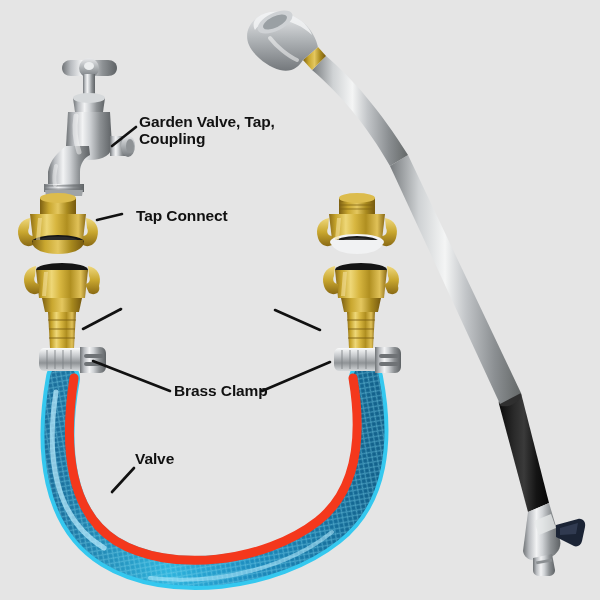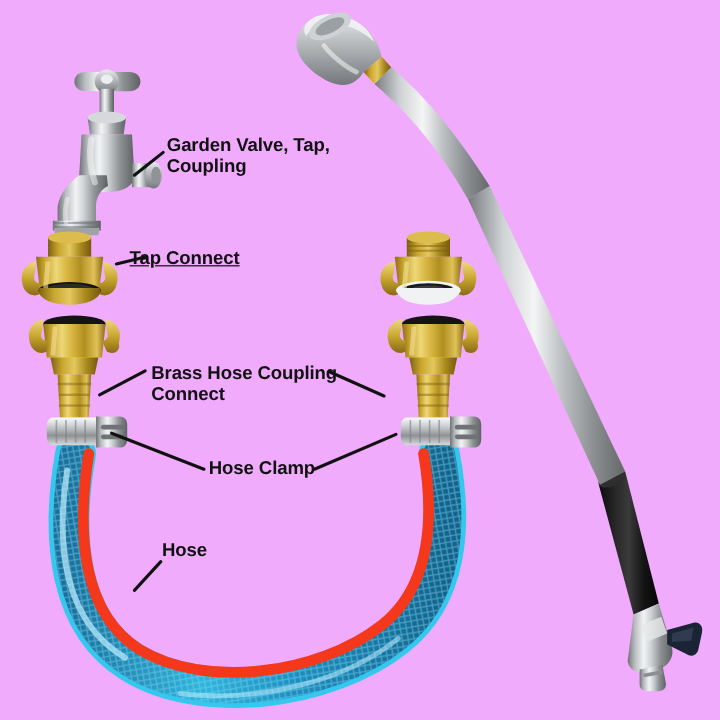--- a/index.html
+++ b/index.html
@@ -1,17 +1,17 @@
 <!DOCTYPE html>
 <html><head>
 <meta charset="utf-8">
 <style>
   html,body{margin:0;padding:0;background:#ffffff;}
   body{width:600px;height:600px;overflow:hidden;font-family:"Liberation Sans",sans-serif;}
-  #stage{position:relative;width:600px;height:600px;background:#f0abfc;}
+  #stage{position:relative;width:600px;height:600px;background:#e5e5e5;}
   svg#art{position:absolute;left:0;top:0;width:600px;height:600px;display:block;}
   .lbl{position:absolute;color:#111111;font-family:"Liberation Sans",sans-serif;
        font-weight:700;font-size:15.5px;line-height:17px;letter-spacing:-0.1px;
        white-space:pre;user-select:none;}
 </style>
 </head>
 <body>
 
 <div id="stage">
 
@@ -255,18 +255,17 @@
         <line x1="97" y1="220" x2="122" y2="214"></line>
         <line x1="83" y1="329" x2="121" y2="309"></line>
         <line x1="320" y1="330" x2="275" y2="310"></line>
         <line x1="93" y1="361" x2="170" y2="391"></line>
         <line x1="330" y1="362" x2="262" y2="391"></line>
         <line x1="112" y1="492" x2="134" y2="468"></line>
       </g>
   </svg>
 
   <div class="lbl" style="left: 139px; top: 113px; color: rgb(17, 17, 17);"><span>Garden Valve, Tap,</span><br><span>Coupling</span></div>
-  <div class="lbl" style="left: 108px; top: 207px; color: rgb(17, 17, 17); text-decoration: underline;"><span>Tap Connect</span><br></div>
-  <div class="lbl" style="left: 126px; top: 303px; color: rgb(17, 17, 17);"><span>Brass Hose Coupling</span><br><span>Connect</span></div>
-  <div class="lbl" style="left: 174px; top: 382px; color: rgb(17, 17, 17);"><span>Hose Clamp</span></div>
-  <div class="lbl" style="left: 135px; top: 450px; color: rgb(17, 17, 17);"><span>Hose</span></div>
+  <div class="lbl" style="left: 136px; top: 207px; color: rgb(17, 17, 17);"><span>Tap Connect</span><br></div>
+  <div class="lbl" style="left: 174px; top: 382px; color: rgb(17, 17, 17);"><span>Brass Clamp</span></div>
+  <div class="lbl" style="left: 135px; top: 450px; color: rgb(17, 17, 17);"><span>Valve</span></div>
 
 </div>
 
 </body></html>

